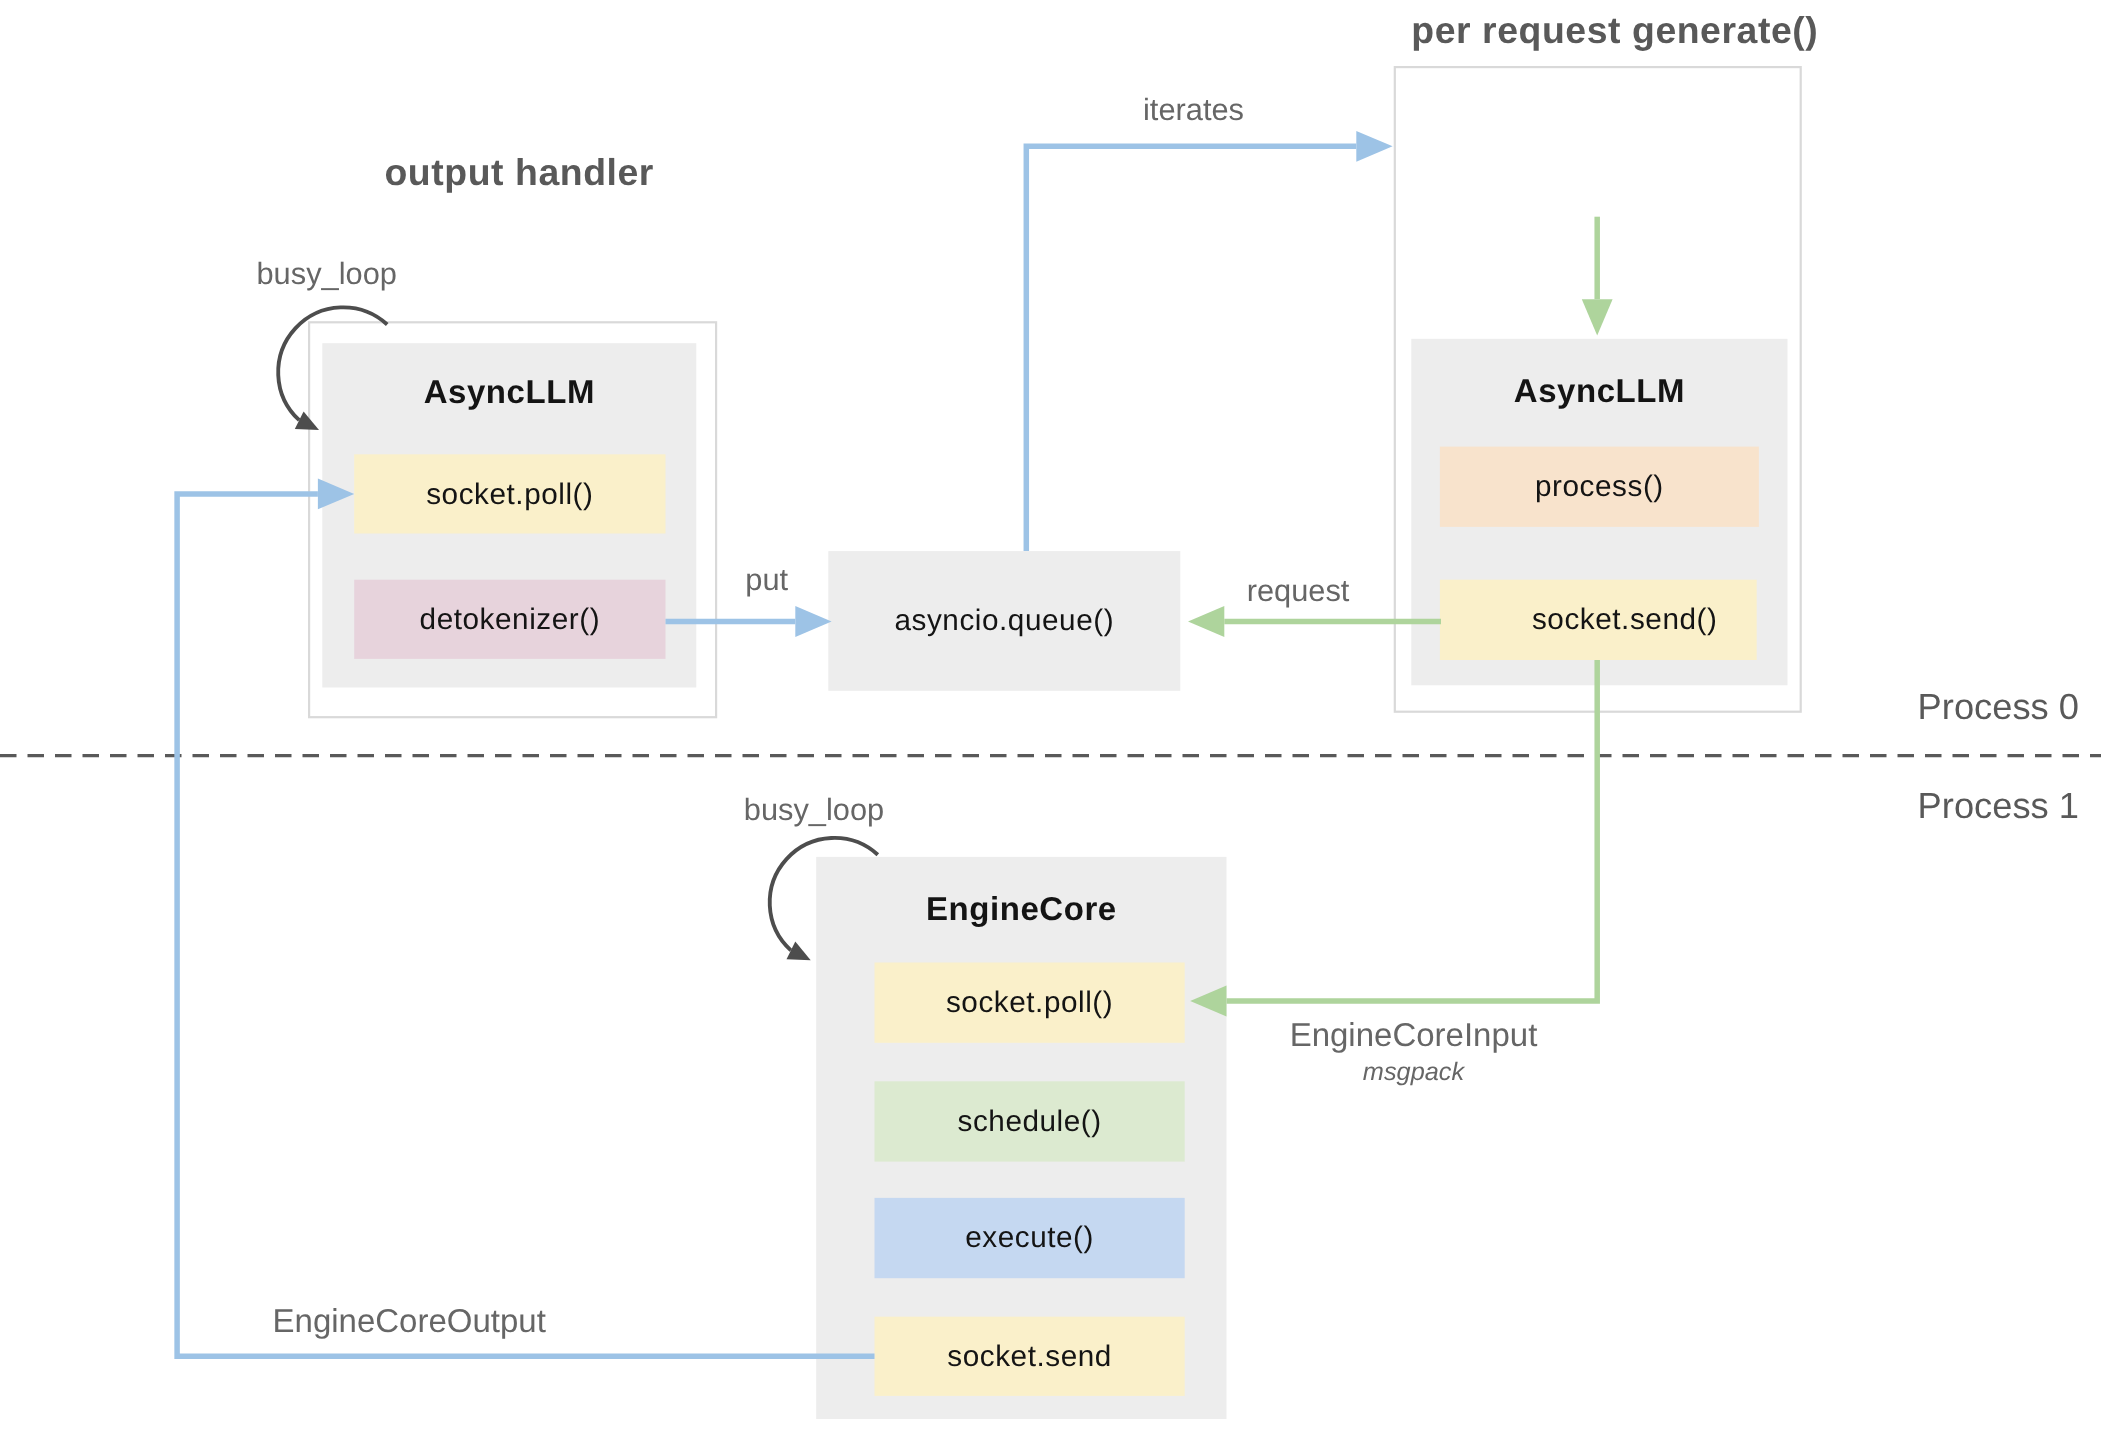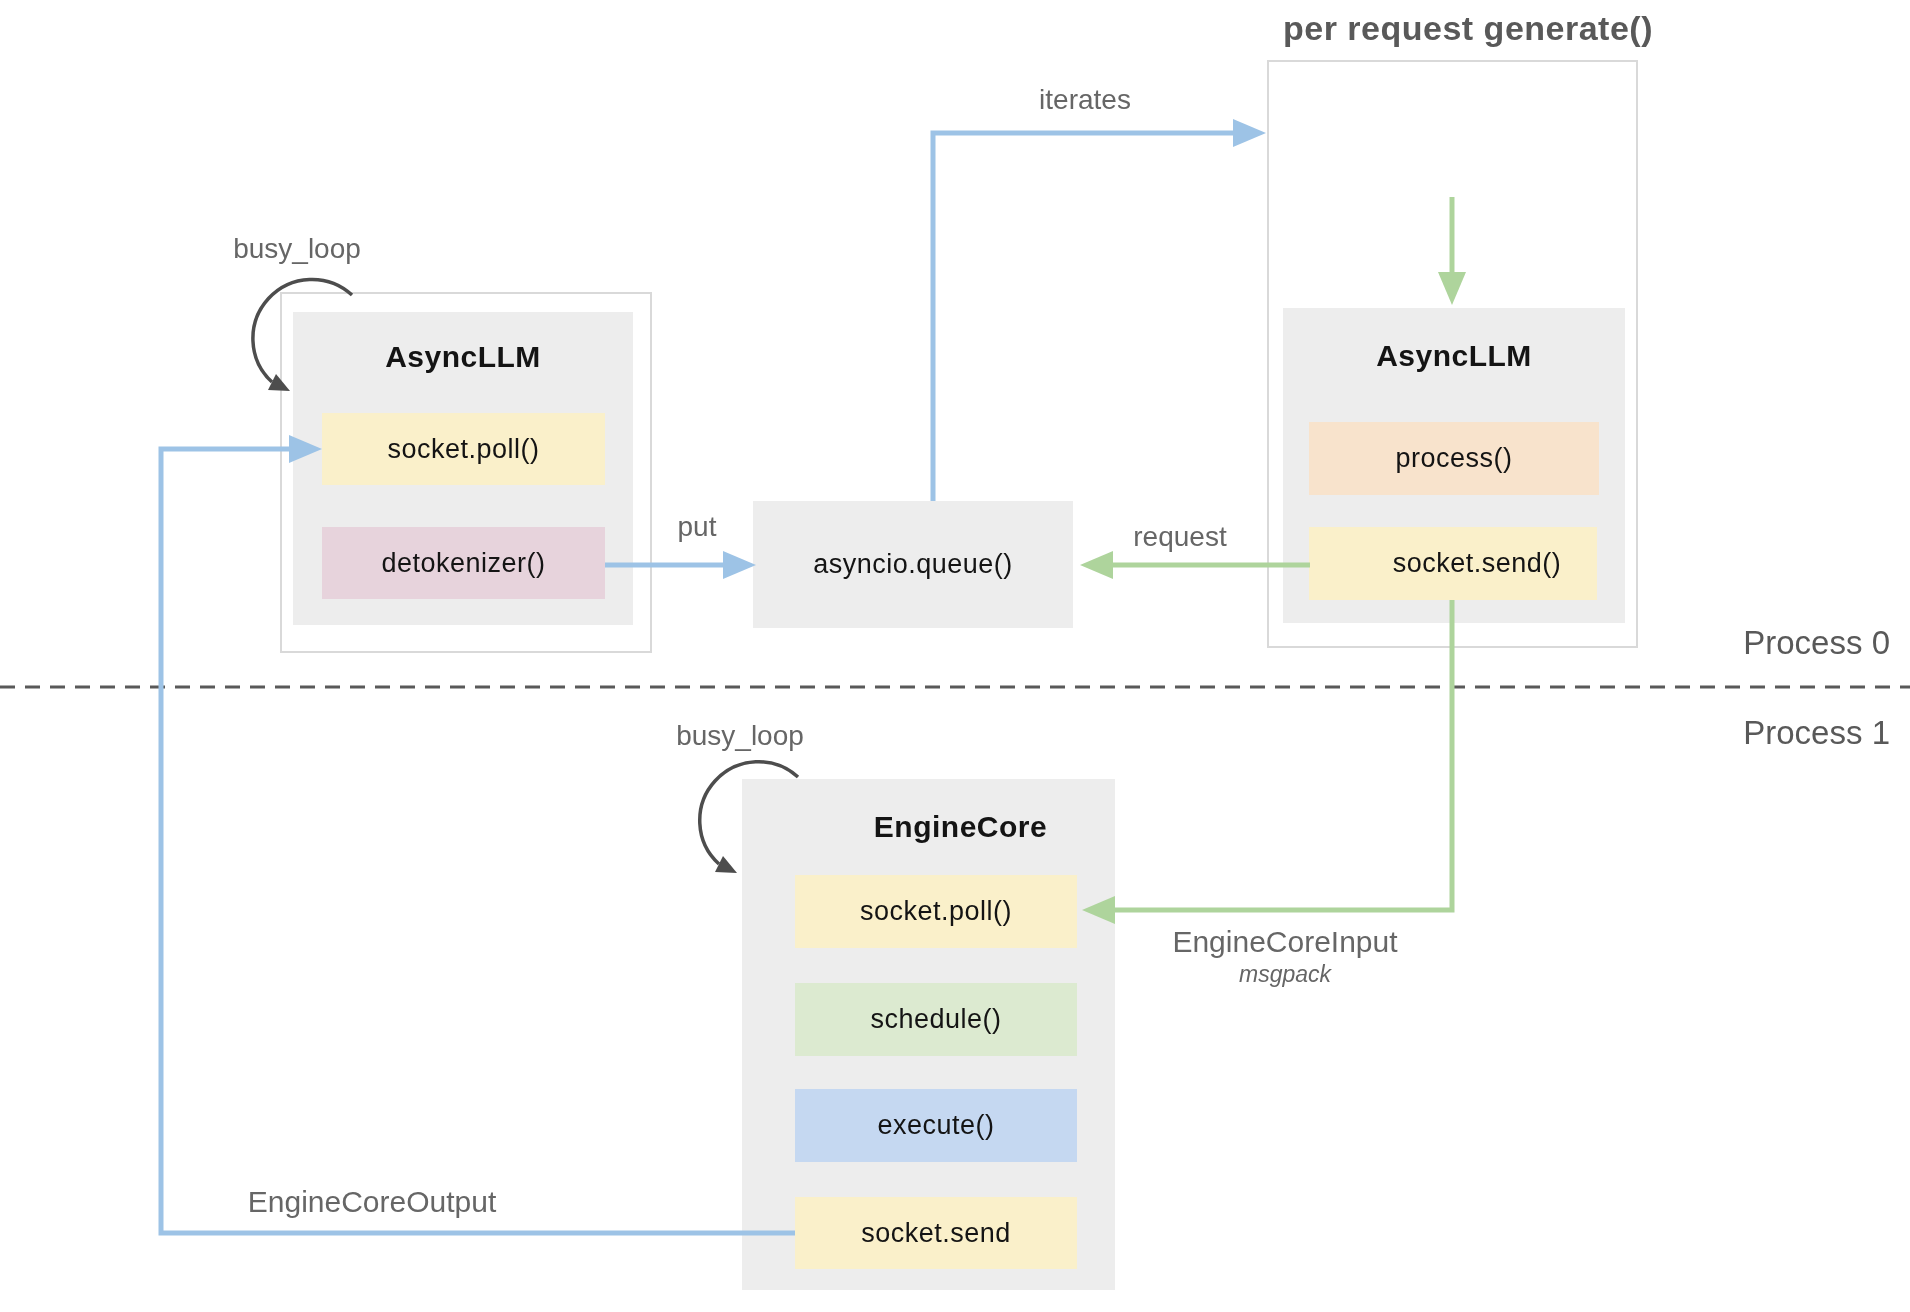--- a/index.html
+++ b/index.html
@@ -57,27 +57,27 @@
 
   <div class="abs outer-box" style="left:280px;top:292px;width:372px;height:361px;"></div>
   <div class="abs gray-box" style="left:293px;top:312px;width:340px;height:313px;"></div>
   <div class="abs box-title" style="left:293px;top:338px;width:340px;height:38px;">AsyncLLM</div>
   <div class="abs method yellow" style="left:322px;top:413px;width:283px;height:72px;">socket.poll()</div>
   <div class="abs method pink" style="left:322px;top:527px;width:283px;height:72px;">detokenizer()</div>
 
   <div class="abs outer-box" style="left:1267px;top:60px;width:371px;height:588px;"></div>
   <div class="abs gray-box" style="left:1283px;top:308px;width:342px;height:315px;"></div>
   <div class="abs box-title" style="left:1283px;top:337px;width:342px;height:38px;">AsyncLLM</div>
-  <div class="abs method peach" style="left:1309px;top:422px;width:290px;height:73px;">process()</div>
+  <div class="abs method peach" style="left:1309px;top:406px;width:290px;height:73px;">process()</div>
   <div class="abs method yellow" style="left:1309px;top:527px;width:240px;height:73px;padding-left:48px;">socket.send()</div>
 
   <div class="abs gray-box method" style="left:753px;top:501px;width:320px;height:127px;">asyncio.queue()</div>
 
   <div class="abs gray-box" style="left:742px;top:779px;width:373px;height:511px;"></div>
-  <div class="abs box-title" style="left:742px;top:808px;width:373px;height:38px;margin-left:32px;">EngineCore</div>
+  <div class="abs box-title" style="left:742px;top:808px;width:373px;height:38px;">EngineCore</div>
   <div class="abs method yellow" style="left:795px;top:875px;width:282px;height:73px;">socket.poll()</div>
   <div class="abs method greenfill" style="left:795px;top:983px;width:282px;height:73px;">schedule()</div>
   <div class="abs method bluefill" style="left:795px;top:1089px;width:282px;height:73px;">execute()</div>
   <div class="abs method yellow" style="left:795px;top:1197px;width:282px;height:72px;">socket.send</div>
 
   <svg class="wires" width="1910" height="1312" viewBox="0 0 1910 1312">
 
     <path class="stroke-dash" d="M 0 687 H 1910"></path>
 
     <path class="stroke-blue" d="M 605 565 H 723"></path>
@@ -97,20 +97,21 @@
 
     <path class="stroke-green" d="M 1452 600 V 910 H 1115"></path>
     <polygon class="fill-green" points="1115,896 1115,924 1082,910"></polygon>
 
     <path class="stroke-loop" d="M 352 295 A 56 56 0 1 0 272 382"></path>
     <polygon class="fill-loop" points="268,390 276,374 290,391"></polygon>
     <path class="stroke-loop" d="M 798 777 A 55 55 0 1 0 719 864"></path>
     <polygon class="fill-loop" points="715,872 723,856 737,873"></polygon>
   </svg>
 
+  <div class="abs section-title" style="left:272px;top:137px;width:400px;height:40px;">output handler</div>
   <div class="abs section-title" style="left:1218px;top:8px;width:500px;height:40px;">per request generate()</div>
 
   <div class="abs edge-label" style="left:187px;top:231px;width:220px;height:36px;">busy_loop</div>
   <div class="abs edge-label" style="left:630px;top:718px;width:220px;height:36px;">busy_loop</div>
 
   <div class="abs edge-label" style="left:985px;top:82px;width:200px;height:36px;">iterates</div>
   <div class="abs edge-label" style="left:647px;top:509px;width:100px;height:36px;">put</div>
   <div class="abs edge-label" style="left:1100px;top:519px;width:160px;height:36px;">request</div>
 
   <div class="abs edge-label" style="left:1125px;top:924px;width:320px;height:36px;font-size:30px;">EngineCoreInput</div>

